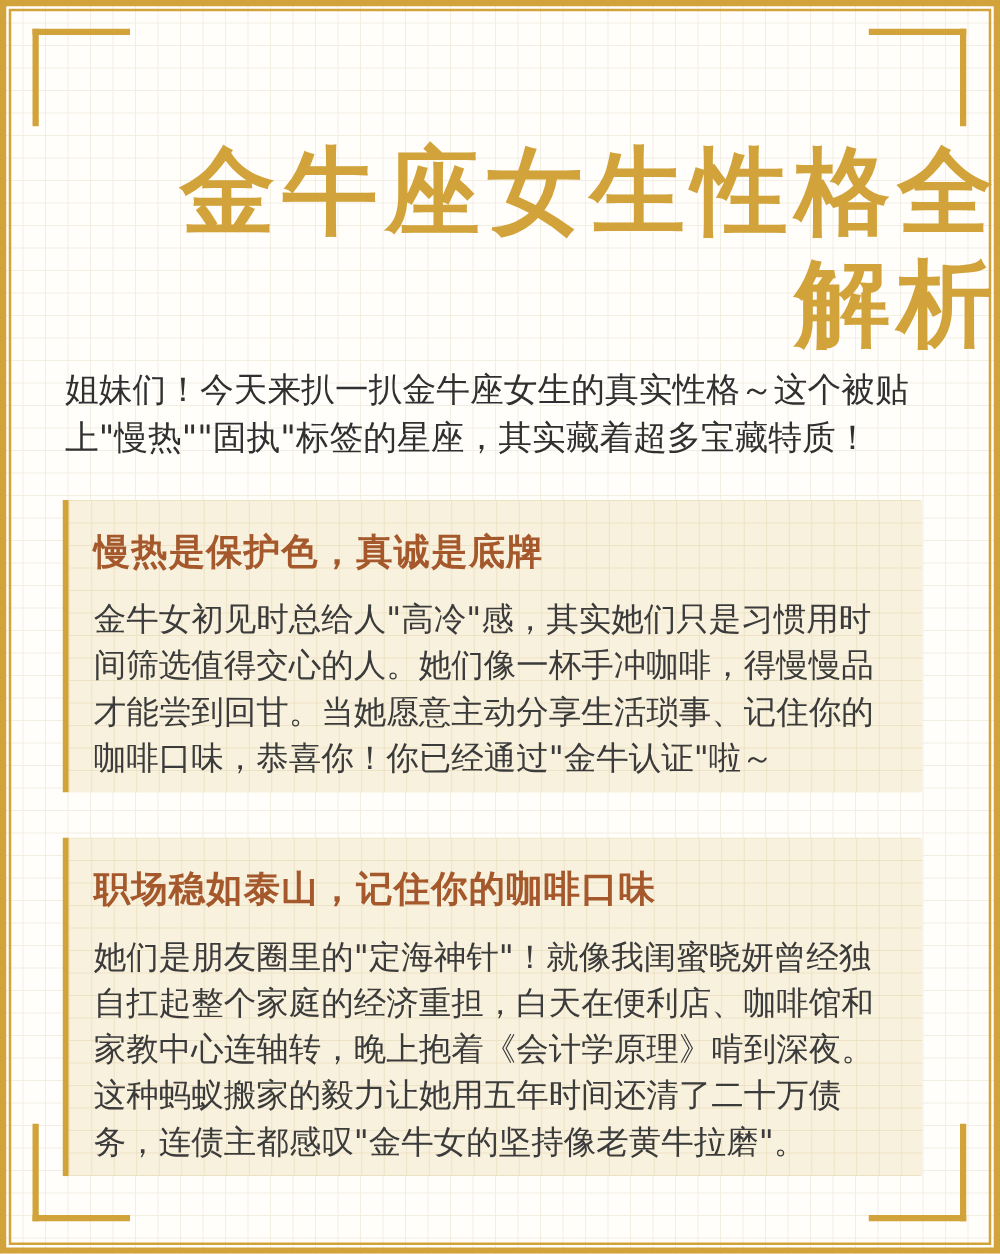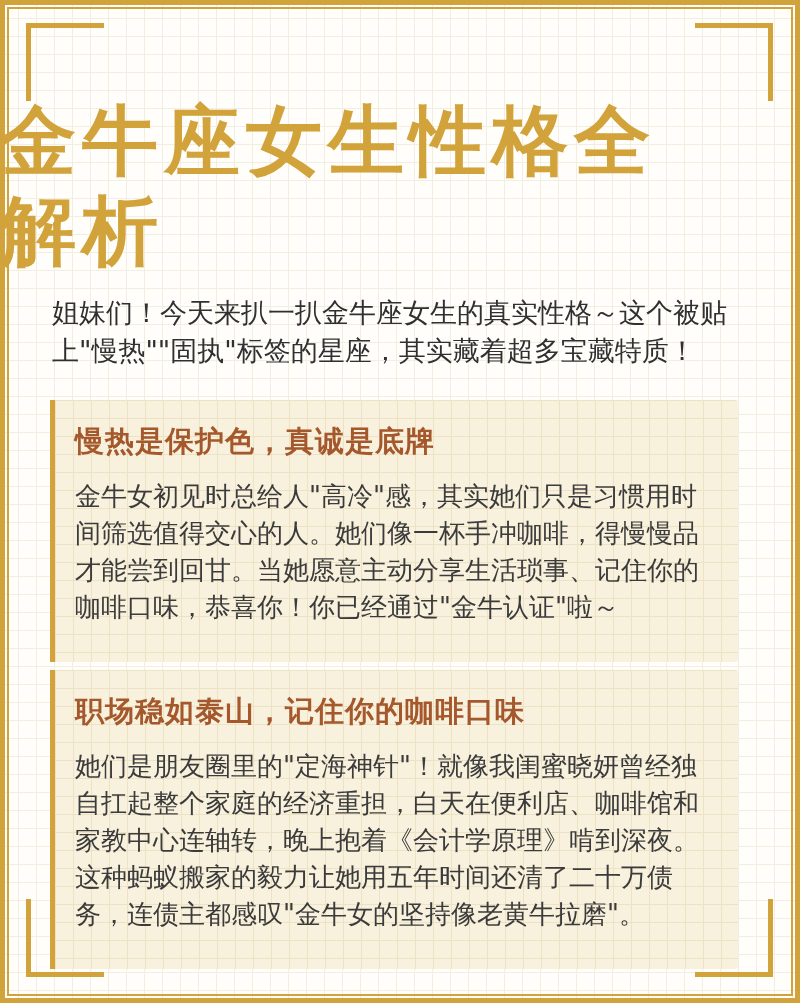--- a/index.html
+++ b/index.html
@@ -32,22 +32,22 @@
     pointer-events:none;z-index:5;
   }
   
   .bracket{position:absolute;width:78px;height:78px;z-index:4;}
   .bracket.tl{top:23px;left:26px;border-top:5px solid var(--gold);border-left:5px solid var(--gold);}
   .bracket.tr{top:23px;right:27px;border-top:5px solid var(--gold);border-right:5px solid var(--gold);}
   .bracket.bl{bottom:26px;left:26px;border-bottom:5px solid var(--gold);border-left:5px solid var(--gold);}
   .bracket.br{bottom:26px;right:27px;border-bottom:5px solid var(--gold);border-right:5px solid var(--gold);}
 
   .title{
-    position:absolute;top:96px;left:0;width:800px;
-    margin:0;text-align:left;z-index:2;
+    position:absolute;top:108px;left:0;width:800px;
+    margin:0;text-align:right;z-index:2;
   }
   .title span{
     display:inline-block;max-width:680px;
     font-size:76px;line-height:90px;
     font-weight:bold;letter-spacing:6px;
     color:var(--gold);
   }
   .intro{
     position:absolute;top:294px;left:52px;width:700px;
     margin:0;
@@ -56,21 +56,21 @@
   }
   .card{
     position:absolute;left:50px;width:688px;
     background-color:var(--card-bg);
     background-image:
       linear-gradient(to right, #ede2c4 1px, transparent 1px),
       linear-gradient(to bottom, #ede2c4 1px, transparent 1px);
     background-size:18px 18px;
     border-left:5px solid var(--gold);
     border-radius:0 3px 3px 0;
-    padding:24px 18px 36px 20px;
+    padding:24px 18px 8px 20px;
     z-index:2;
   }
   .card.first{top:400px;}
   .card.second{top:670px;}
   .card h2{
     margin:0 0 20px 0;
     font-size:29px;line-height:34px;
     font-weight:bold;letter-spacing:1px;
     color:#a4582c;
   }

